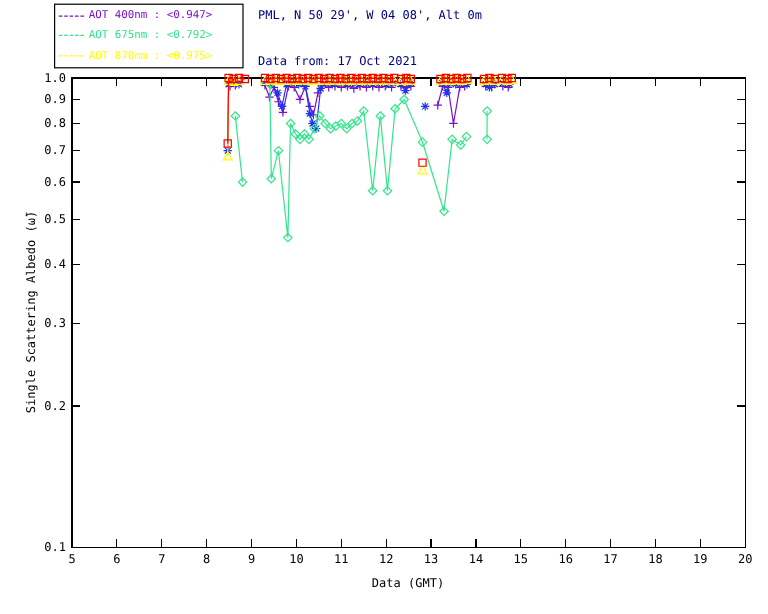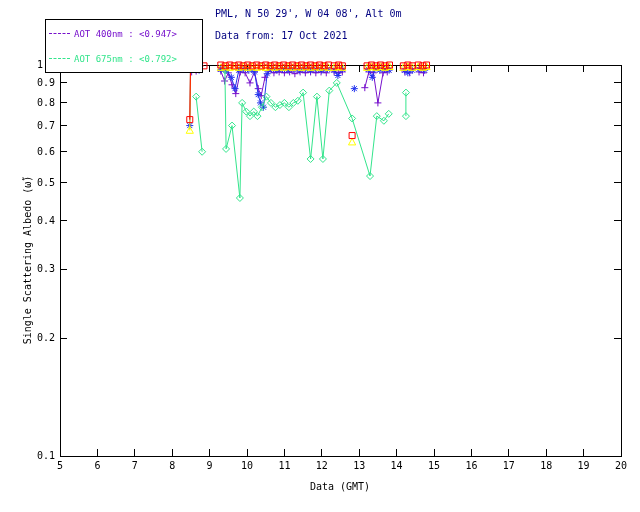--- a/index.html
+++ b/index.html
@@ -6,28 +6,28 @@
   #screen{
     position:relative;width:640px;height:512px;background:#ffffff;overflow:hidden;
     font-family:"DejaVu Sans Mono","Liberation Mono",monospace;
   }
   #plot{position:absolute;left:0;top:0;}
   .tick{font-family:"DejaVu Sans Mono","Liberation Mono",monospace;font-size:10px;fill:#000;}
   #legend{
     position:absolute;left:45px;top:3px;width:158px;height:54px;
     border:1px solid #000;background:#fff;box-sizing:border-box;
     display:flex;flex-direction:column;justify-content:space-around;
-    padding:1px 3px;z-index:2;margin-top:16px;
+    padding:1px 3px;z-index:2;
   }
   .lrow{display:flex;align-items:center;height:10px;white-space:nowrap;}
   .swatch{display:inline-block;width:21px;height:0;border-top:1px dashed #000;margin-right:4px;flex:0 0 auto;}
   .ltext{font-size:9px;letter-spacing:0;}
   .hdr{position:absolute;left:215px;color:#000080;font-size:10px;white-space:nowrap;}
   #hdr-line1{top:8px;}
-  #hdr-line2{top:30px;}
+  #hdr-line2{top:46px;}
   #y-title{
     position:absolute;left:27px;top:260px;color:#000;font-size:10px;white-space:nowrap;
     transform:translate(-50%,-50%) rotate(-90deg);
   }
   #x-title{
     position:absolute;left:340px;top:481px;color:#000;font-size:10px;white-space:nowrap;
     transform:translateX(-50%);
   }
 </style>
 </head>
@@ -36,20 +36,24 @@
 <div id="screen">
 
   <div id="legend">
     <div class="lrow">
       <span class="swatch" style="border-top-color: rgb(119, 17, 204);"></span>
       <span class="ltext" style="color: rgb(119, 17, 204);">AOT  400nm : &lt;0.947&gt;</span>
     </div>
     <div class="lrow">
       <span class="swatch" style="border-top-color: rgb(51, 229, 140);"></span>
       <span class="ltext" style="color: rgb(51, 229, 140);">AOT  675nm : &lt;0.792&gt;</span>
+    </div>
+    <div class="lrow">
+      <span class="swatch" style="border-top-color: rgb(255, 255, 0);"></span>
+      <span class="ltext" style="color: rgb(255, 255, 0);">AOT  870nm : &lt;0.975&gt;</span>
     </div>
   </div>
 
   <div class="hdr" id="hdr-line1" style="color: rgb(0, 0, 128);">PML, N 50 29', W 04 08', Alt 0m</div>
   <div class="hdr" id="hdr-line2" style="color: rgb(0, 0, 128);">Data from: 17 Oct 2021</div>
 
   <div id="y-title">Single Scattering Albedo (ω̃)</div>
   <div id="x-title">Data (GMT)</div>
 
   <svg id="plot" width="640" height="512">

